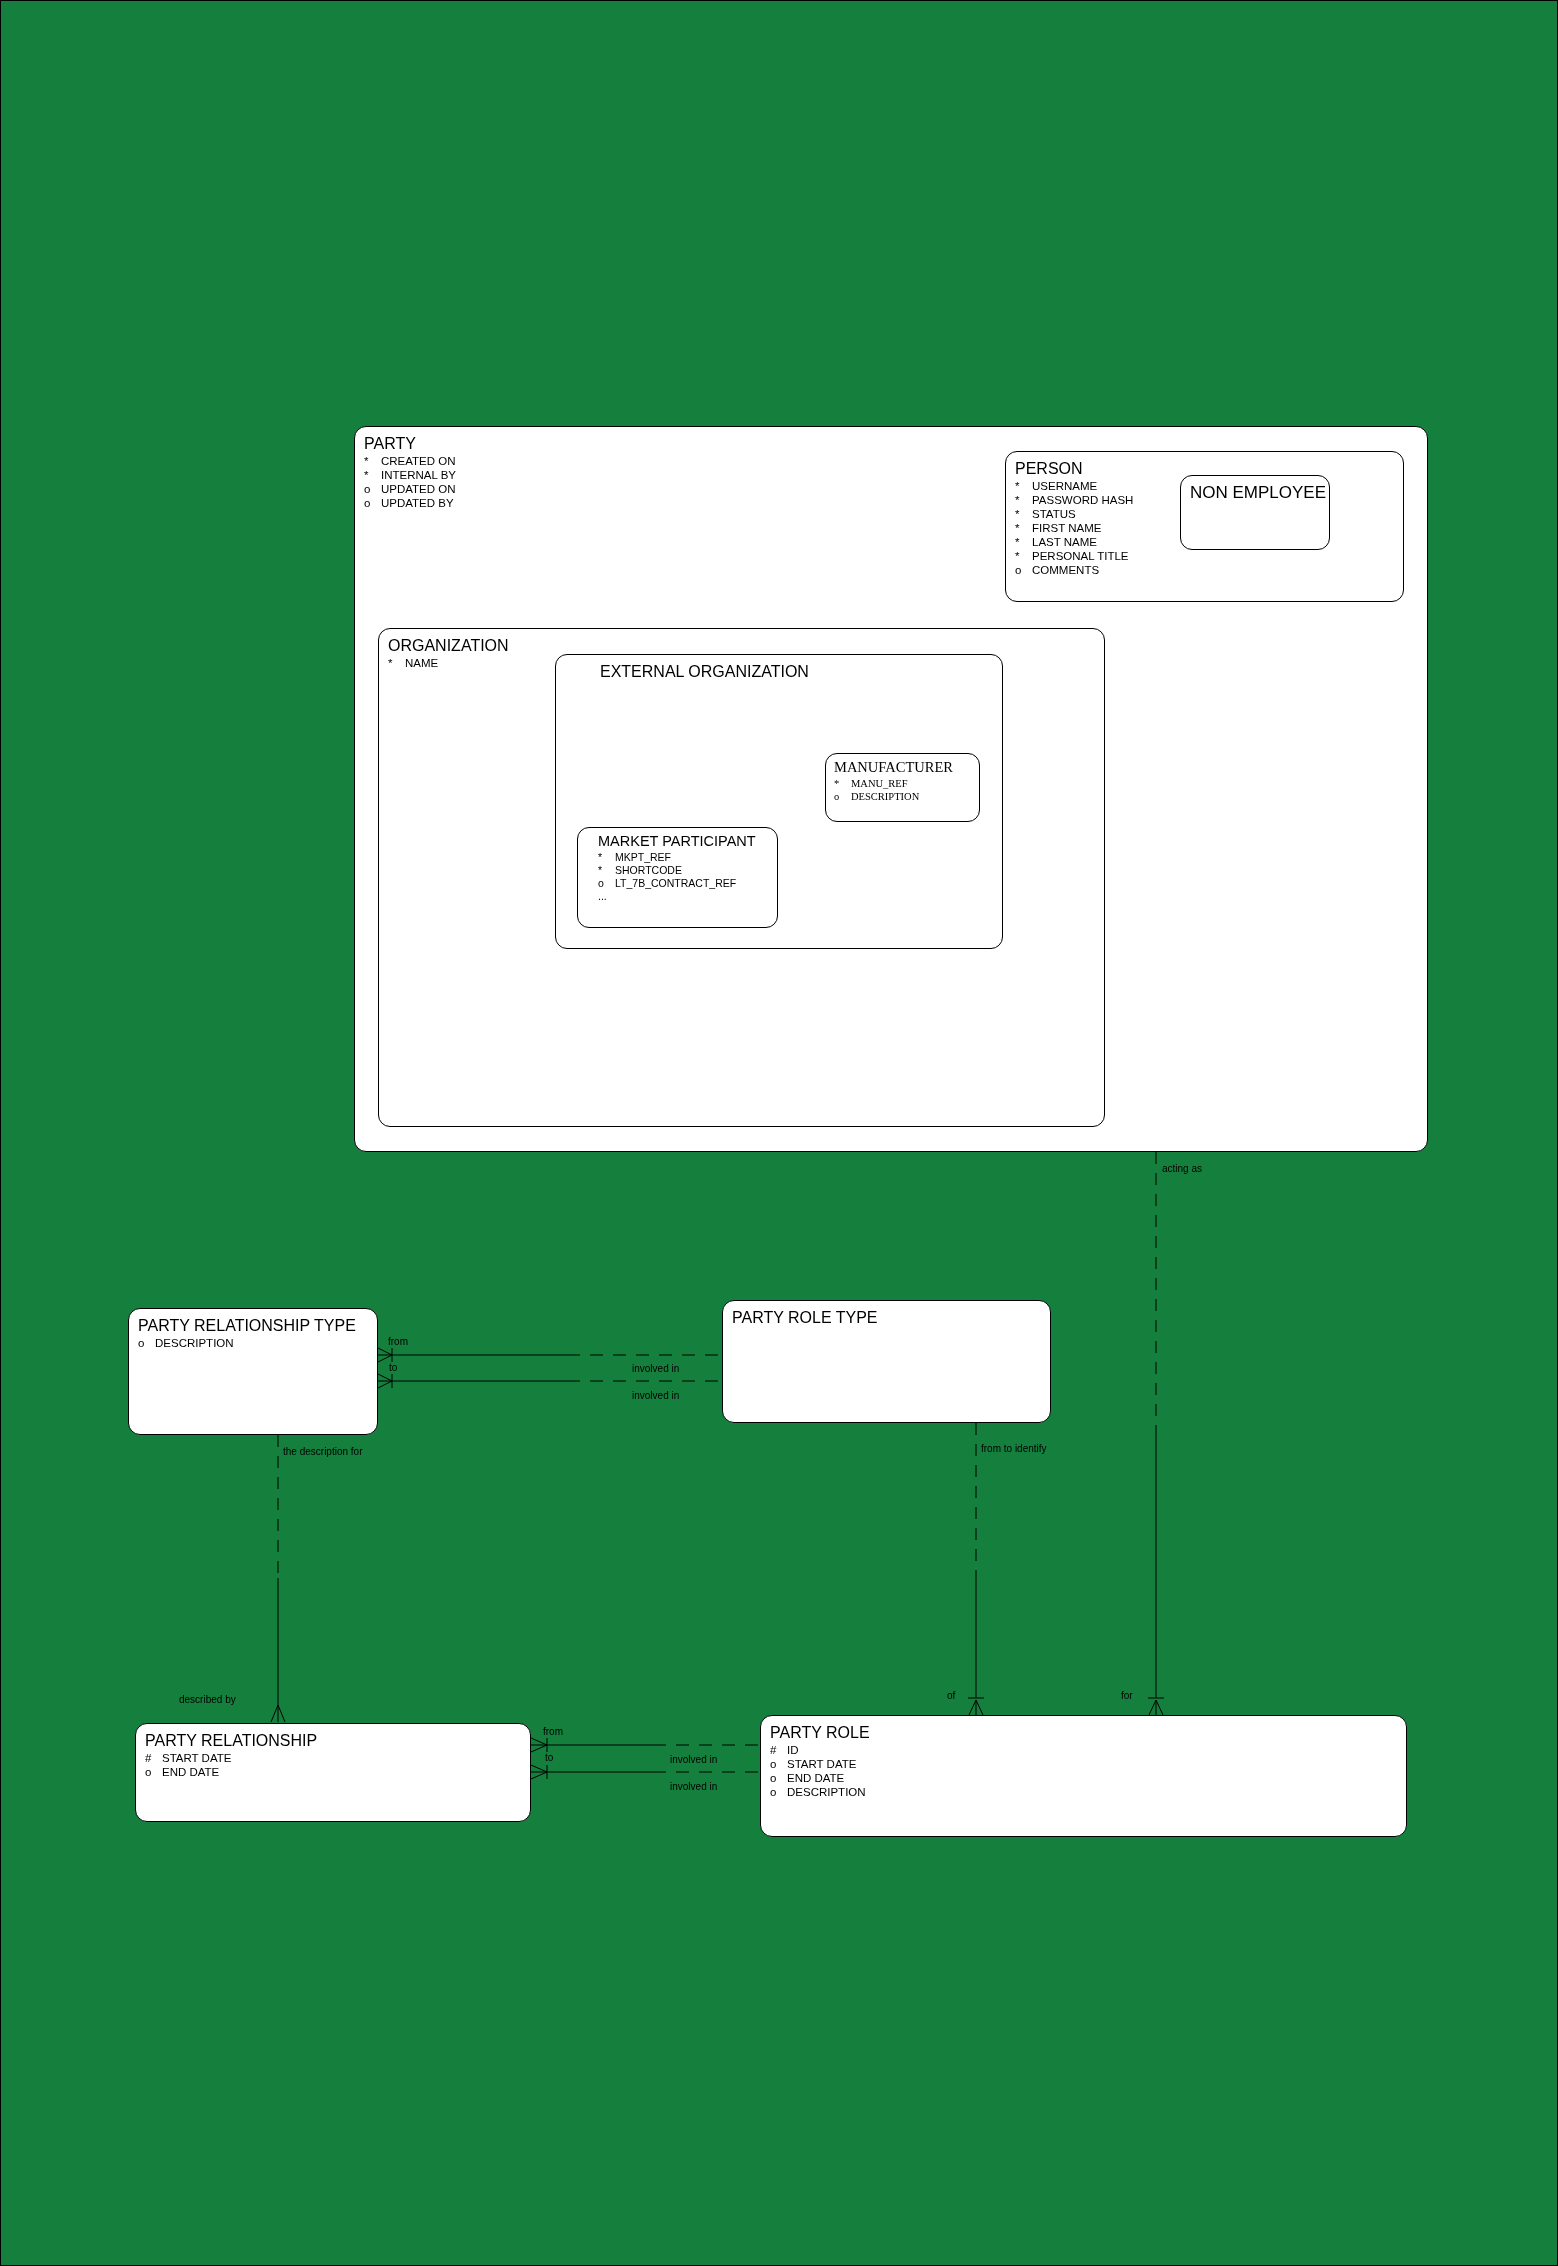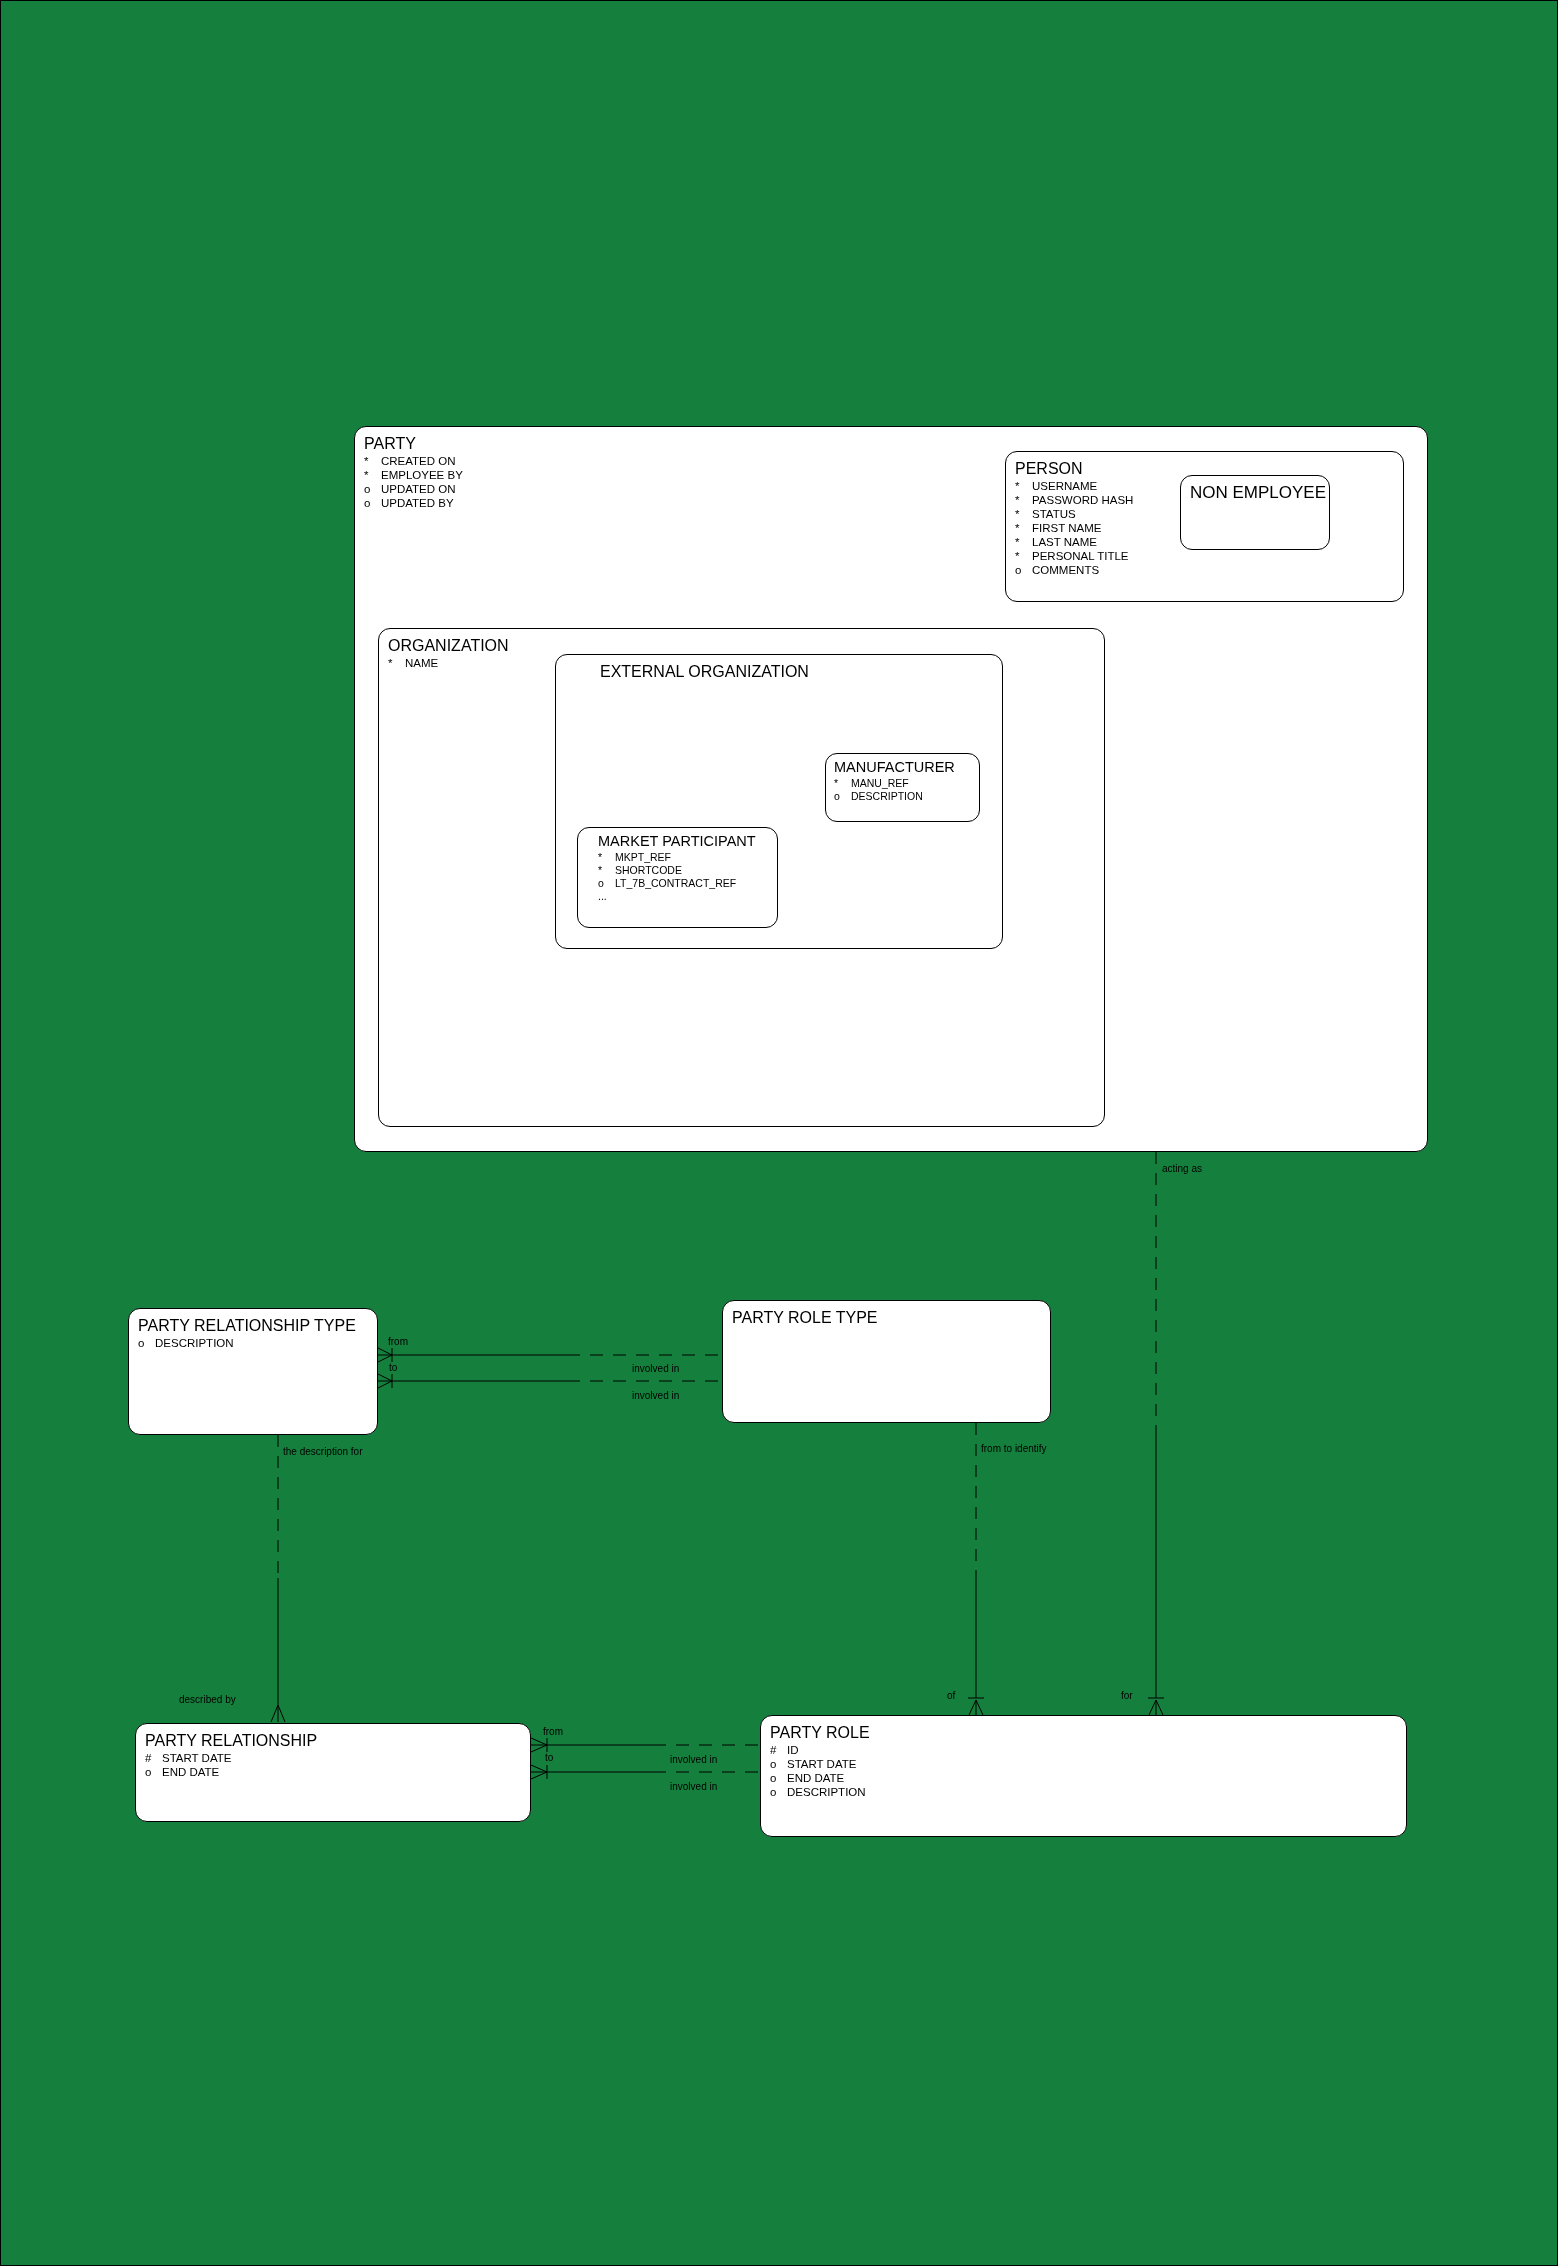--- a/index.html
+++ b/index.html
@@ -39,21 +39,21 @@
 
   <div class="entity" style="left:354px;top:426px;width:1074px;height:726px;">
     <div class="title">PARTY</div>
     <div class="attrs">
       <div class="attr">
           <span class="k">*</span>
           <span>CREATED ON</span>
         </div>
       <div class="attr">
           <span class="k">*</span>
-          <span>EMPLOYEE BY</span>
+          <span>INTERNAL BY</span>
         </div>
       <div class="attr">
           <span class="k">o</span>
           <span>UPDATED ON</span>
         </div>
       <div class="attr">
           <span class="k">o</span>
           <span>UPDATED BY</span>
         </div>
     </div>
@@ -104,21 +104,21 @@
           <span class="k">*</span>
           <span>NAME</span>
         </div>
     </div>
   </div>
 
   <div class="entity" style="left:555px;top:654px;width:448px;height:295px;padding-left:44px;">
     <div class="title">EXTERNAL ORGANIZATION</div>
   </div>
 
-  <div class="entity" style="left:825px;top:753px;width:155px;height:69px;padding:5px 8px;">
+  <div class="entity" style="left:825px;top:753px;width:155px;height:69px;padding:5px 8px;font-family:Liberation Serif, serif;">
     <div class="title" style="font-size:14.5px;line-height:17px;">MANUFACTURER</div>
     <div class="attrs">
       <div class="attr" style="font-size:10.5px;line-height:13px;">
           <span class="k">*</span>
           <span>MANU_REF</span>
         </div>
       <div class="attr" style="font-size:10.5px;line-height:13px;">
           <span class="k">o</span>
           <span>DESCRIPTION</span>
         </div>

